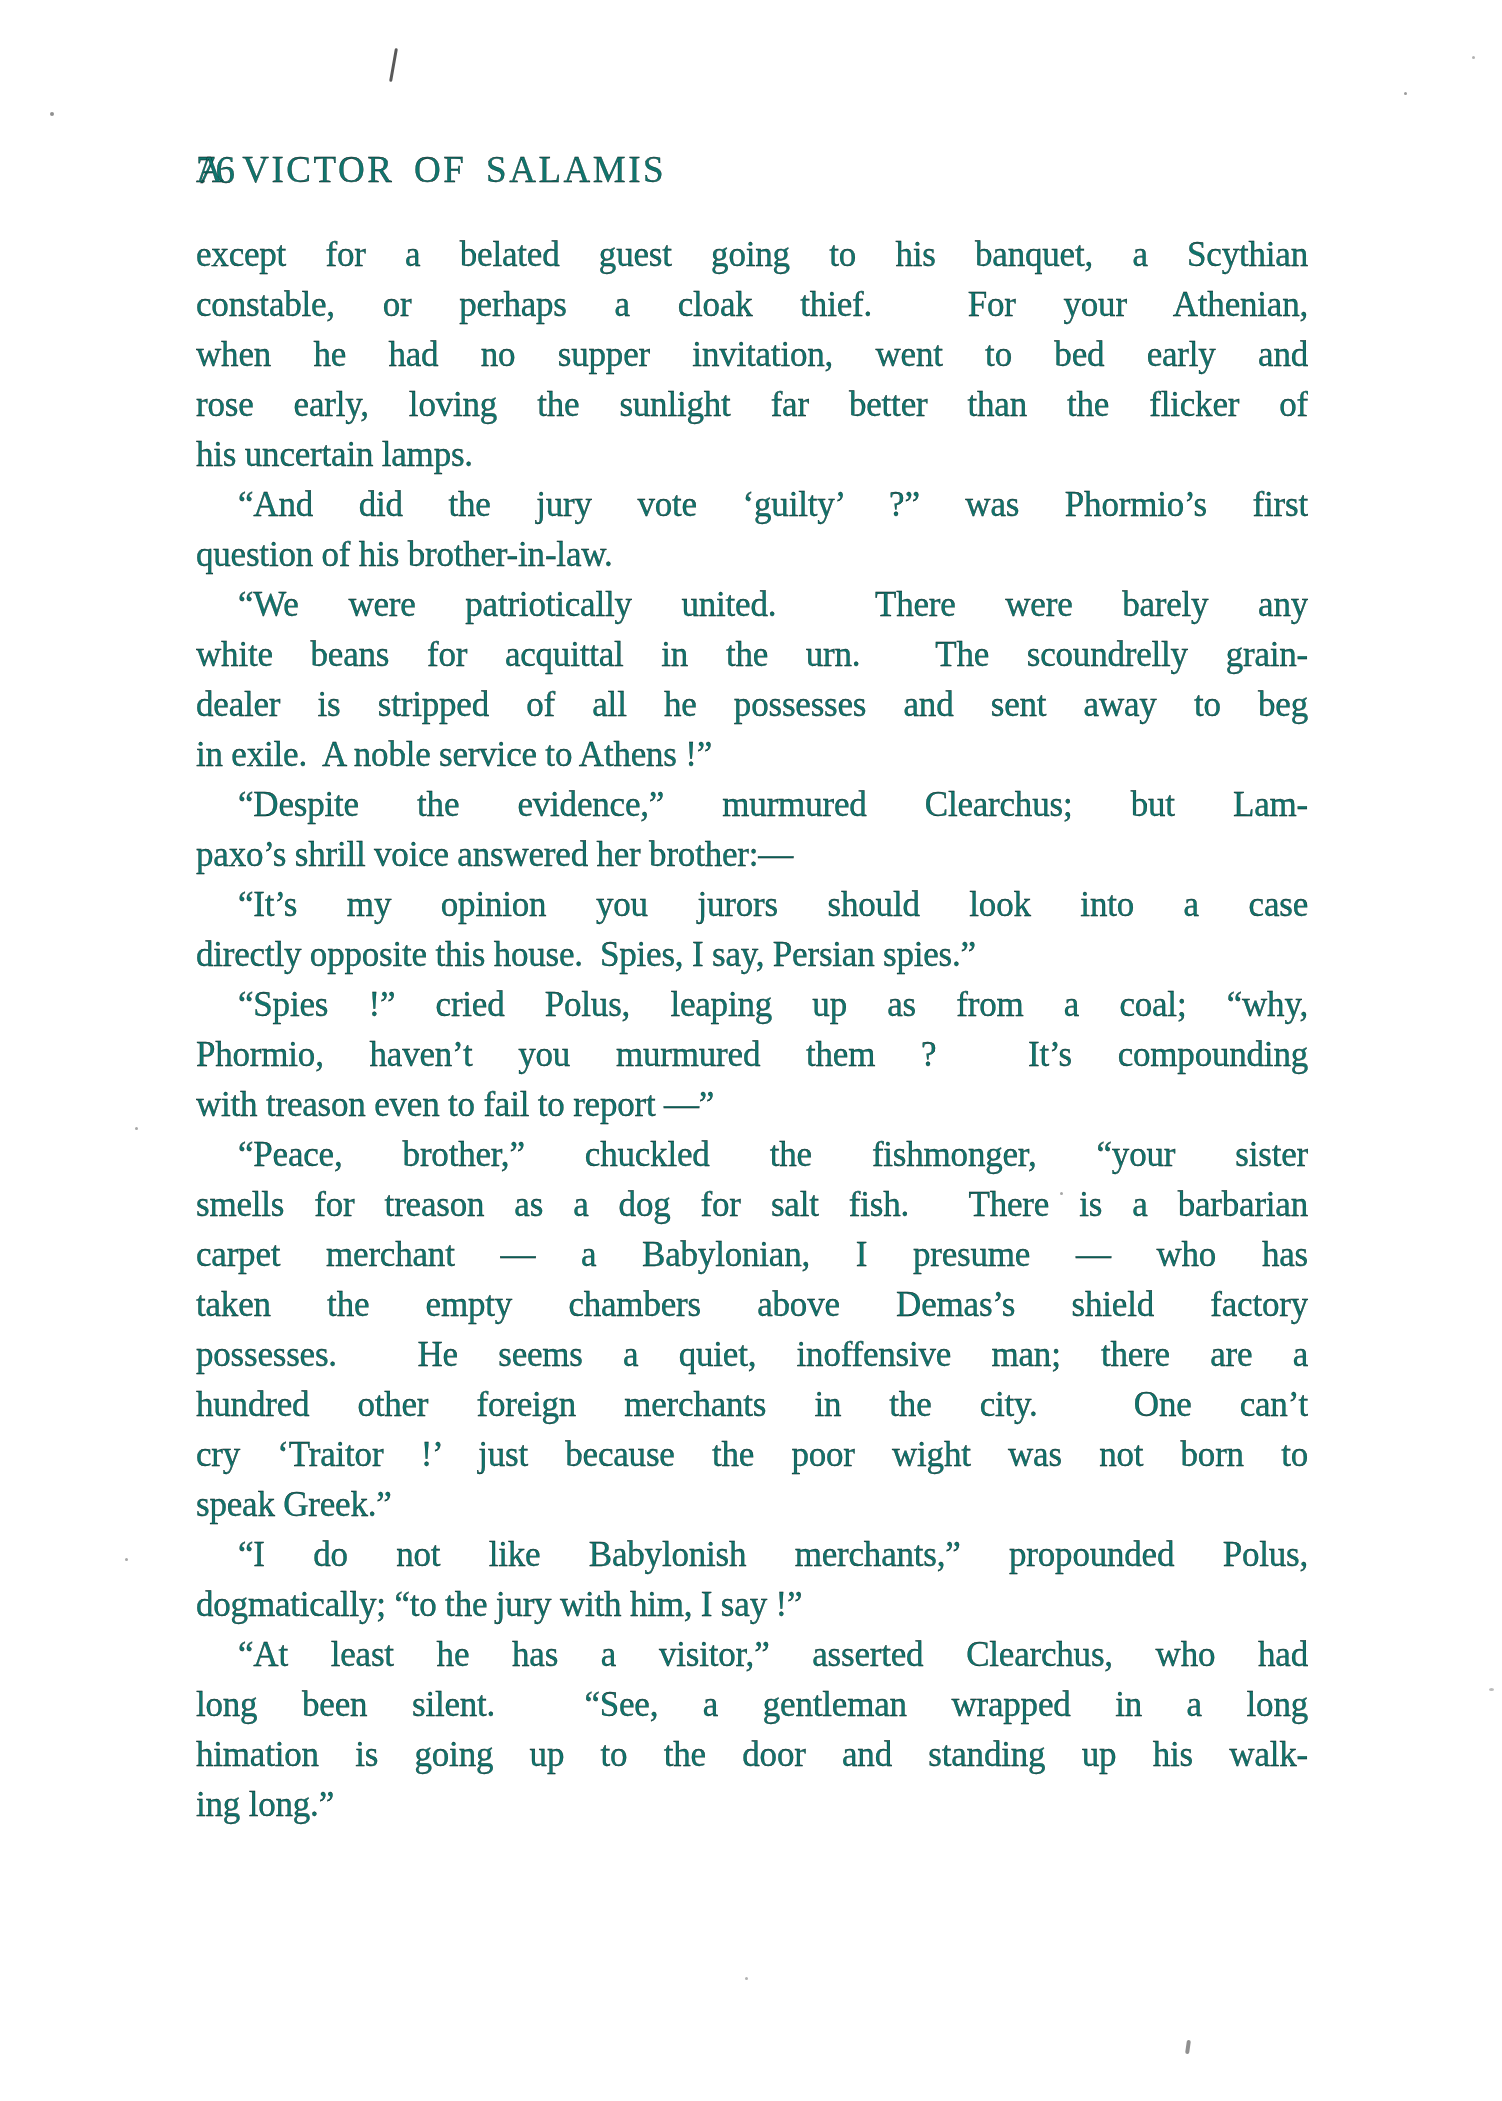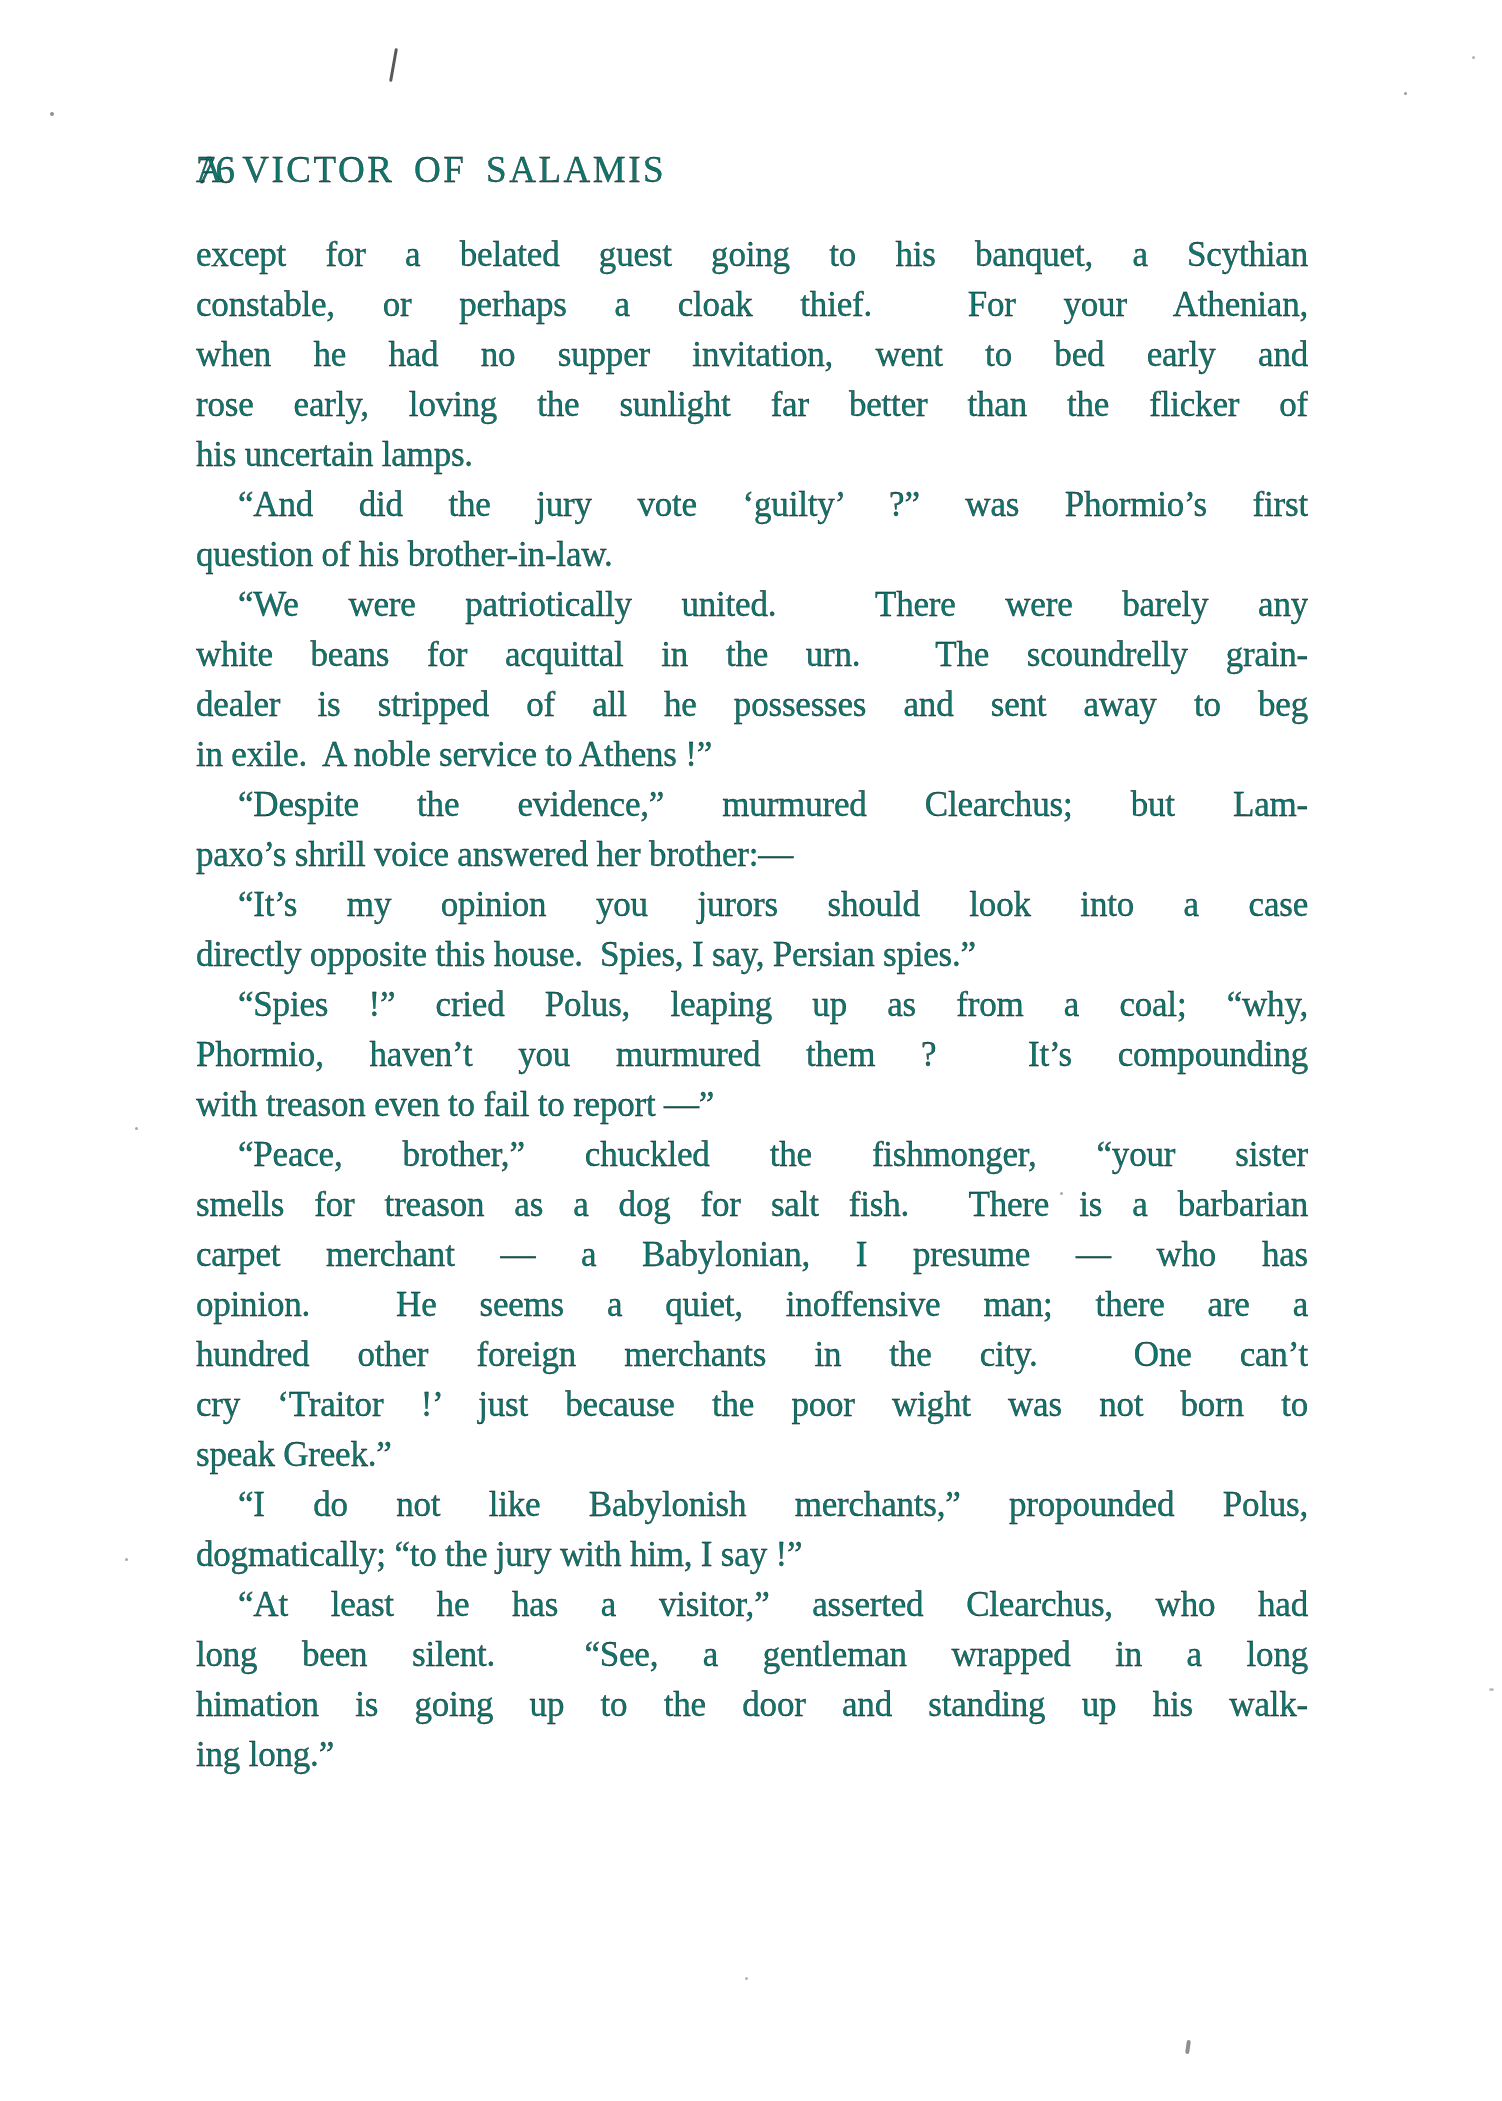--- a/index.html
+++ b/index.html
@@ -64,21 +64,22 @@
     <div class="line in">“Despite the evidence,” murmured Clearchus; but Lam-</div>
     <div class="line last">paxo’s shrill voice answered her brother:—</div>
     <div class="line in">“It’s my opinion you jurors should look into a case</div>
     <div class="line last">directly opposite this house.  Spies, I say, Persian spies.”</div>
     <div class="line in">“Spies !” cried Polus, leaping up as from a coal; “why,</div>
     <div class="line">Phormio, haven’t you murmured them ?  It’s compounding</div>
     <div class="line last">with treason even to fail to report —”</div>
     <div class="line in">“Peace, brother,” chuckled the fishmonger, “your sister</div>
     <div class="line">smells for treason as a dog for salt fish.  There is a barbarian</div>
     <div class="line">carpet merchant — a Babylonian, I presume — who has</div>
-    <div class="line">opinion.  He seems a quiet, inoffensive man; there are a</div>
+    <div class="line">taken the empty chambers above Demas’s shield factory</div>
+    <div class="line">possesses.  He seems a quiet, inoffensive man; there are a</div>
     <div class="line">hundred other foreign merchants in the city.  One can’t</div>
     <div class="line">cry ‘Traitor !’ just because the poor wight was not born to</div>
     <div class="line last">speak Greek.”</div>
     <div class="line in">“I do not like Babylonish merchants,” propounded Polus,</div>
     <div class="line last">dogmatically; “to the jury with him, I say !”</div>
     <div class="line in">“At least he has a visitor,” asserted Clearchus, who had</div>
     <div class="line">long been silent.  “See, a gentleman wrapped in a long</div>
     <div class="line">himation is going up to the door and standing up his walk-</div>
     <div class="line last">ing long.”</div>
   </div>

